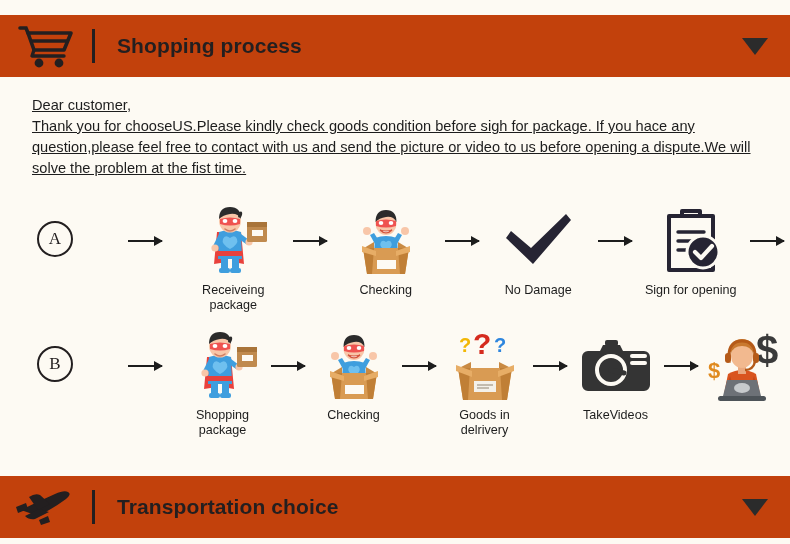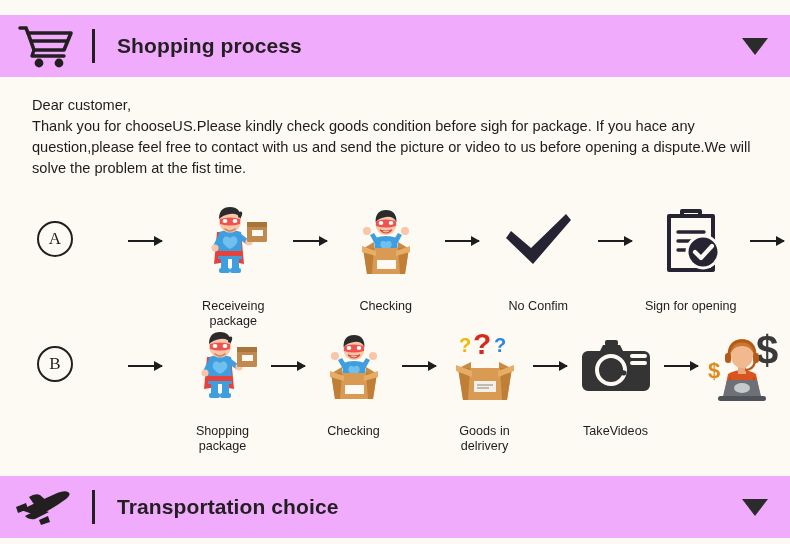--- a/index.html
+++ b/index.html
@@ -14,21 +14,21 @@
     color: #231f20;
     overflow: hidden;
     position: relative;
   }
 
   
   .section-bar {
     position: absolute;
     left: 0; width: 790px;
     height: 62px;
-    background: #f0abfc;
+    background: #c2410c;
     display: flex;
     align-items: center;
   }
   #bar-shopping { top: 15px; }
   #bar-transport { top: 476px; }
 
   .bar-icon {
     width: 92px;
     height: 62px;
     display: flex;
@@ -67,20 +67,21 @@
 
   
   #intro {
     position: absolute;
     left: 32px; top: 95px;
     width: 730px;
     font-size: 14.6px;
     line-height: 21px;
     color: #1d1d1d;
     white-space: pre-line;
+    text-decoration: underline;
   }
 
   
   .flow-row {
     position: absolute;
     left: 0; width: 790px;
     display: flex;
     align-items: flex-start;
   }
   #row-a { top: 203px; height: 110px; }
@@ -116,21 +117,21 @@
     height: 76px;
     display: flex;
     align-items: center;
     justify-content: center;
   }
   .step-label {
     font-size: 12.6px;
     color: #1d1d1d;
     text-align: center;
     line-height: 15px;
-    margin-top: 20px;
+    margin-top: 4px;
     white-space: pre-line;
   }
 
   .arrow-cell {
     width: 46px;
     flex: 0 0 auto;
     display: flex;
     align-items: center;
     justify-content: center;
     height: 76px;
@@ -270,21 +271,21 @@
   <div class="arrow-cell">
       <div class="arrow"></div>
     </div>
 
   <div class="step">
     <div class="step-art">
       <svg width="76" height="60" viewBox="0 0 76 60" aria-hidden="true">
         <path d="M6 27 L11 20 L31 37 L66 3 L71 9 L33 53 Z" fill="#262433"></path>
       </svg>
     </div>
-    <div class="step-label">No Confim</div>
+    <div class="step-label">No Damage</div>
   </div>
 
   <div class="arrow-cell">
       <div class="arrow"></div>
     </div>
 
   <div class="step">
     <div class="step-art">
       <svg width="62" height="70" viewBox="0 0 62 70" aria-hidden="true">
         <path d="M9 10 h44 v54 h-44 Z" fill="none" stroke="#262433" stroke-width="4" stroke-linejoin="round"></path>

